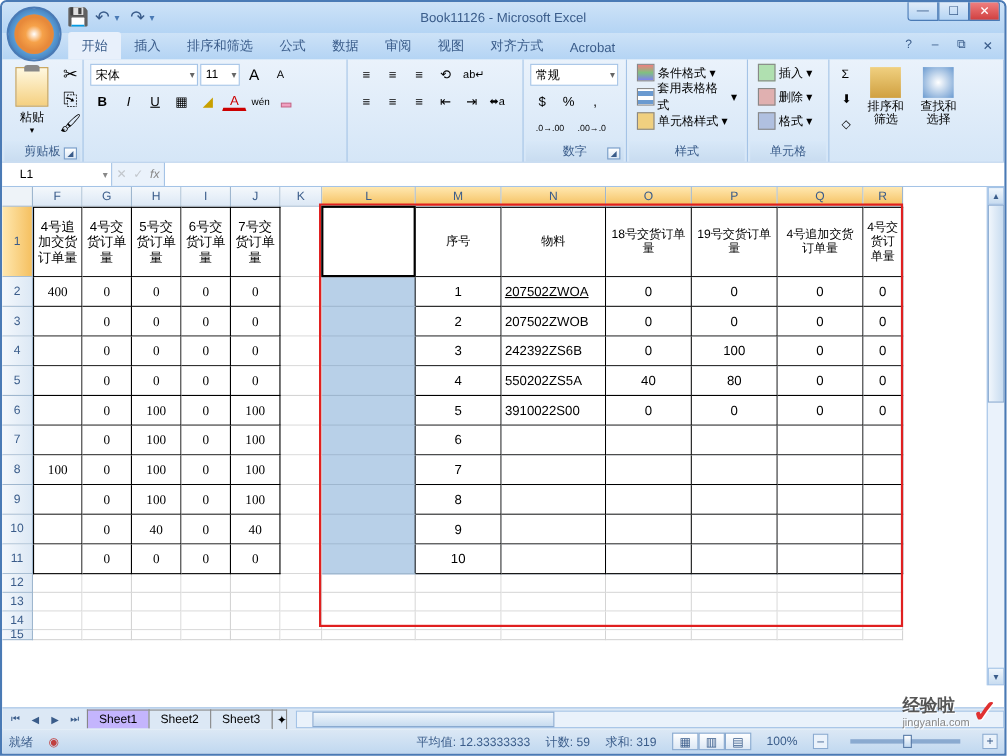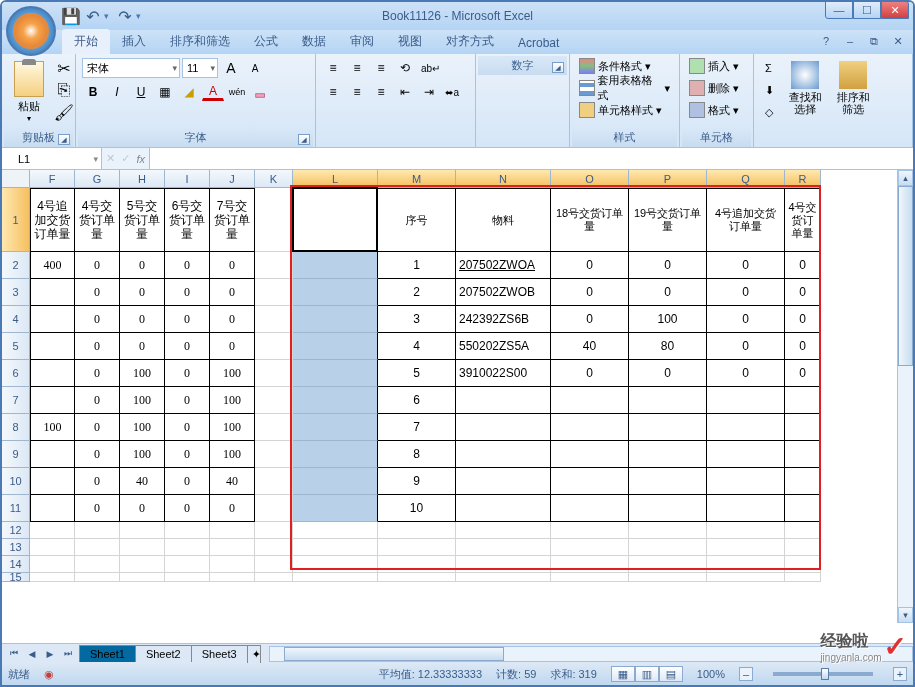--- a/index.html
+++ b/index.html
@@ -84,21 +84,21 @@
 .cell.right-area { background: #b8d0e8; border-right: 1px solid #9eb6ce; border-bottom: 1px solid #9eb6ce; }
 .cell.right-table { background: #fff; border-right: 1px solid #000; border-bottom: 1px solid #000; }
 .cell.right-th { background: #fff; border-right: 1px solid #000; border-bottom: 1px solid #000; font-size: 11px; line-height: 13px; text-align: center; }
 .red-outline { position: absolute; border: 2px solid #e02020; pointer-events: none; }
 .active-cell { position: absolute; border: 2px solid #000; background: transparent; pointer-events: none; }
 
 
 .sheet-tabs { height: 20px; background: #dce8f5; border-top: 1px solid #a4c3e6; display: flex; align-items: center; }
 .tab-nav { display: flex; padding: 0 4px; gap: 2px; }
 .tab-nav-btn { width: 16px; height: 16px; cursor: pointer; display: flex; align-items: center; justify-content: center; font-size: 9px; color: #3a5c8a; }
-.sheet-tab { padding: 2px 10px; font-size: 11px; background: #0369a1; border: 1px solid #888; border-bottom: none; margin-left: -1px; cursor: pointer; }
+.sheet-tab { padding: 2px 10px; font-size: 11px; background: #c4b5fd; border: 1px solid #888; border-bottom: none; margin-left: -1px; cursor: pointer; }
 .sheet-tab.inactive { background: #dce8f5; }
 .sheet-tab.insert { width: 14px; padding: 2px 4px; }
 .scroll-h { flex: 1; margin-left: 8px; height: 16px; background: #eaf2fb; border: 1px solid #a4c3e6; position: relative; }
 .scroll-thumb-h { position: absolute; left: 14px; width: 220px; top: 0; bottom: 0; background: linear-gradient(#f0f6fc, #c8dcf0); border: 1px solid #8aaad0; }
 
 
 .status-bar { position: absolute; bottom: 0; left: 0; right: 0; height: 22px; background: linear-gradient(#dce8f5, #c0d8f0); display: flex; align-items: center; font-size: 11px; color: #3a5c8a; padding: 0 6px; gap: 14px; }
 .status-bar .spacer { flex: 1; }
 .view-btns { display: flex; }
 .view-btn { width: 24px; height: 16px; border: 1px solid #8aaad0; background: linear-gradient(#fff, #dce8f5); cursor: pointer; display: flex; align-items: center; justify-content: center; }
@@ -190,21 +190,20 @@
         <div class="btn2" style="color:#c8a000">◢</div>
         <div class="btn2" style="color:#c00;border-bottom:3px solid #c00;height:17px">A</div>
         <div class="btn2" style="font-size:9px">wén</div>
         <div class="btn2">
             <svg viewBox="0 0 16 16">
               <rect x="2" y="10" width="10" height="4" fill="#f0a0c0" stroke="#c06080"></rect>
             </svg>
           </div>
       </div>
     </div>
-    <div class="rib-group-label"><span>字体</span><div class="rib-dlg">◢</div></div>
   </div>
 
   <div class="rib-group" style="width:160px">
     <div class="align-body">
       <div class="font-row">
         <div class="btn2">≡</div>
         <div class="btn2">≡</div>
         <div class="btn2">≡</div>
         <div class="btn2">⟲</div>
         <div class="btn2" style="width:auto;font-size:10px;padding:0 2px">ab↵</div>
@@ -214,20 +213,32 @@
         <div class="btn2">≡</div>
         <div class="btn2">≡</div>
         <div class="btn2">⇤</div>
         <div class="btn2">⇥</div>
         <div class="btn2" style="width:auto;font-size:10px;padding:0 2px">⬌a</div>
       </div>
     </div>
   </div>
 
   <div class="rib-group" style="width:94px">
+    <div class="num-body">
+      <div class="combo num-combo">常规</div>
+      <div class="font-row">
+        <div class="btn2">$</div>
+        <div class="btn2">%</div>
+        <div class="btn2">,</div>
+      </div>
+      <div class="font-row">
+        <div class="btn2" style="width:36px;font-size:8px">.0→.00</div>
+        <div class="btn2" style="width:36px;font-size:8px">.00→.0</div>
+      </div>
+    </div>
     <div class="rib-group-label"><span>数字</span><div class="rib-dlg">◢</div></div>
   </div>
 
   <div class="rib-group" style="width:110px">
     <div class="style-col">
       <div class="style-btn"><div class="style-ico" style="background:linear-gradient(#f08080,#80c080,#8080f0)"></div><span>条件格式</span>▾</div>
       <div class="style-btn"><div class="style-ico" style="background:repeating-linear-gradient(0deg,#6a9ad0 0 4px,#fff 4px 8px)"></div><span>套用表格格式</span>▾</div>
       <div class="style-btn"><div class="style-ico" style="background:#f0d080"></div><span>单元格样式</span>▾</div>
     </div>
     <div class="rib-group-label">样式</div>
@@ -243,26 +254,26 @@
   </div>
 
   <div class="rib-group" style="flex:1">
     <div class="rib-group-body">
       <div class="style-col">
         <div class="style-btn">Σ</div>
         <div class="style-btn">⬇</div>
         <div class="style-btn">◇</div>
       </div>
       <div class="big-btn">
+        <div class="big-ico" style="background:linear-gradient(#f0d080,#d0a040)"></div>
+        <div class="small-label">排序和筛选</div>
+      </div>
+      <div class="big-btn">
         <div class="big-ico" style="background:radial-gradient(#fff,#6a9ad0)"></div>
         <div class="small-label">查找和选择</div>
-      </div>
-      <div class="big-btn">
-        <div class="big-ico" style="background:linear-gradient(#f0d080,#d0a040)"></div>
-        <div class="small-label">排序和筛选</div>
       </div>
     </div>
   </div>
 </div>
 
 <div class="formula-bar">
   <div class="name-box">L1</div>
   <div class="fx-btns">
     <span style="opacity:.4">✕</span>
     <span style="opacity:.4">✓</span>

